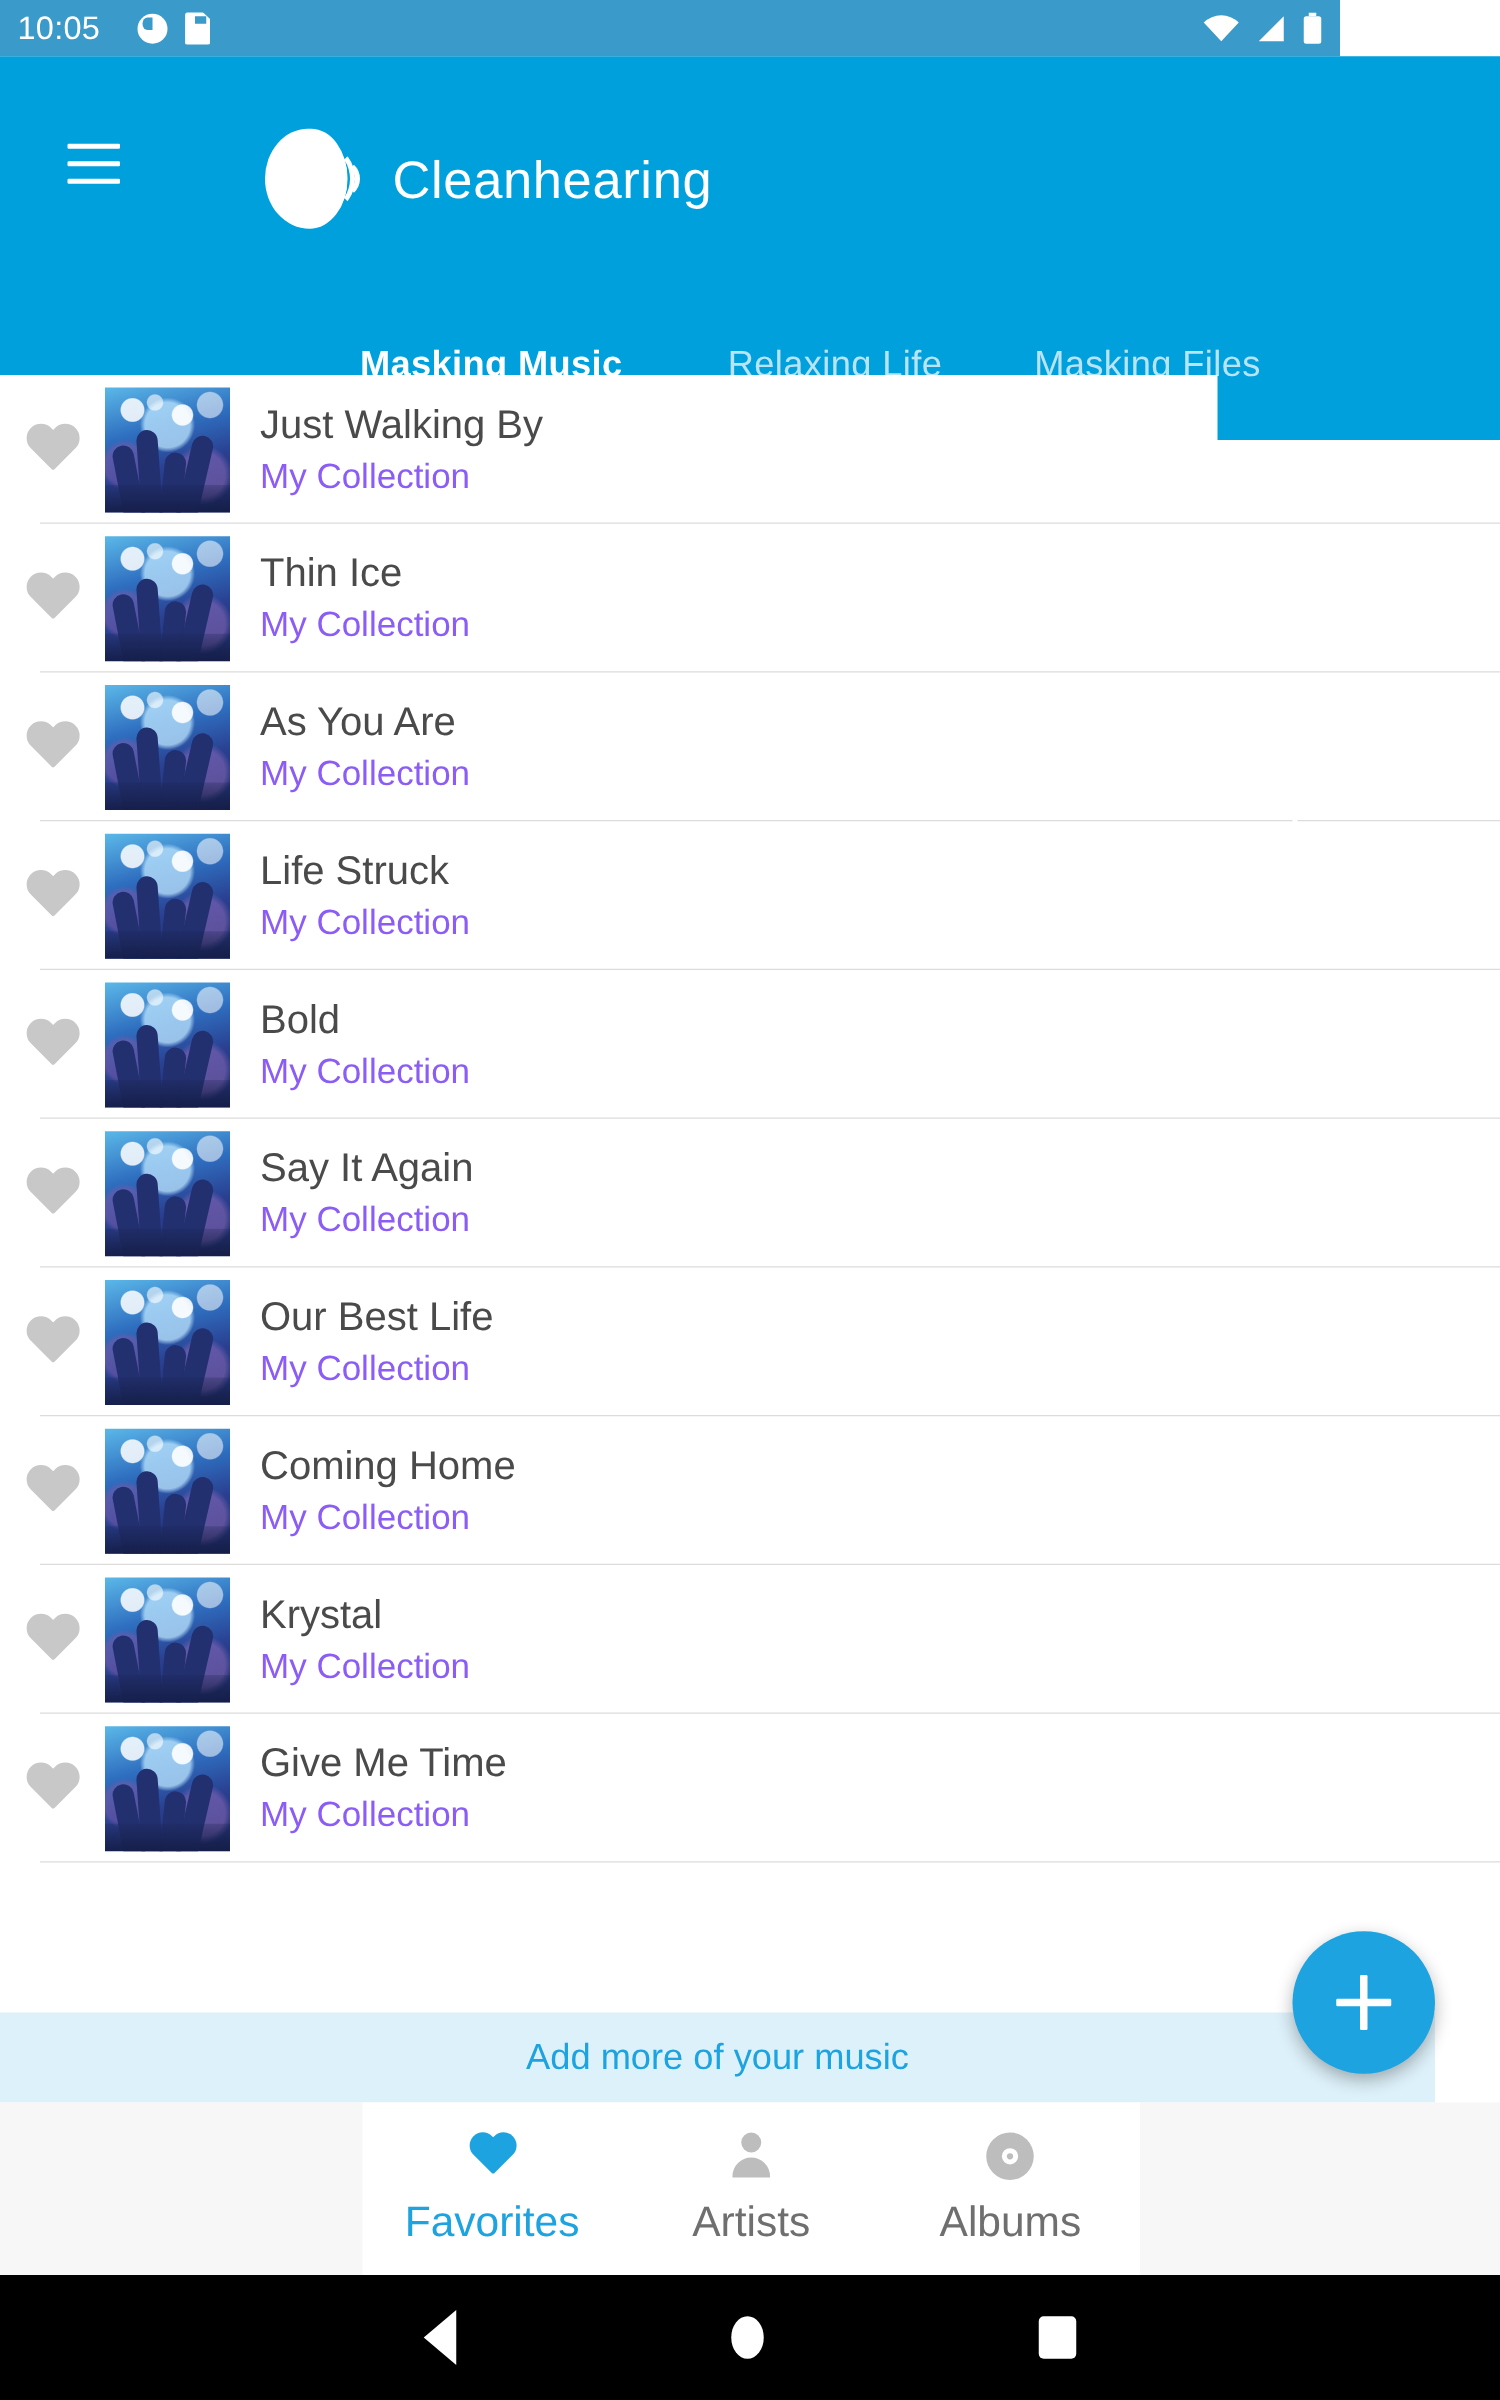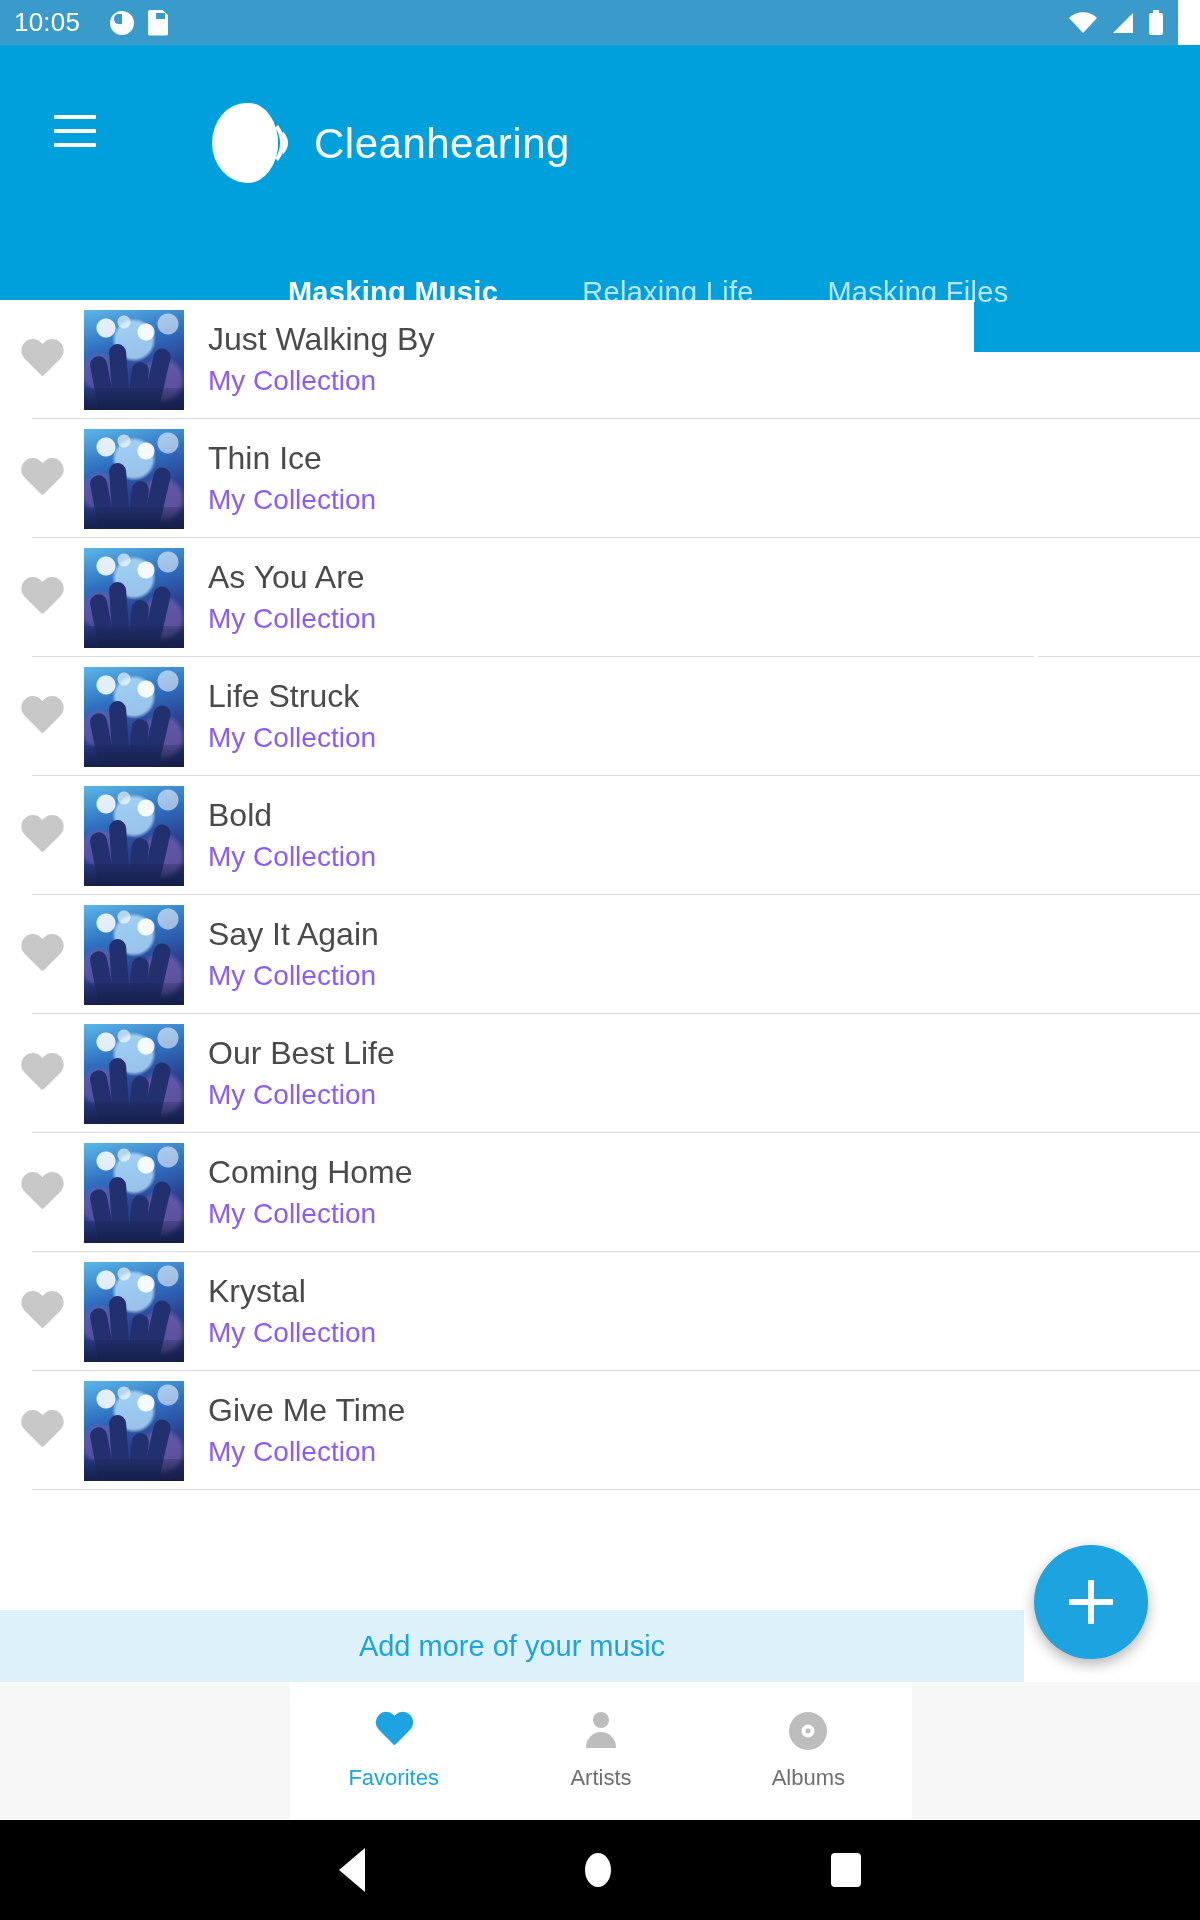--- a/index.html
+++ b/index.html
@@ -6,21 +6,21 @@
   html, body { width:1200px; height:1920px; }
   body {
     font-family:"Liberation Sans", sans-serif;
     background:#ffffff;
     overflow:hidden;
   }
   .phone { position:relative; width:1200px; height:1920px; background:#ffffff; }
 
   
   .statusbar {
-    position:absolute; top:0; left:0; width:1178px; height:45px;
+    position:absolute; top:0; left:0; width:1072px; height:45px;
     background:#3a9ac9; color:#ffffff;
     display:flex; align-items:center; padding:0 14px;
   }
   .sb-clock { font-size:26px; letter-spacing:.2px; margin-right:16px; }
   .sb-left { display:flex; align-items:center; gap:14px; }
   .sb-right { margin-left:auto; display:flex; align-items:center; gap:12px; }
 
   .ic-clockcirc { width:24px; height:24px; border-radius:50%; background:#fff; position:relative; }
   .ic-clockcirc::after{ content:""; position:absolute; left:4px; top:3px; width:8px; height:10px;
       background:#3a9ac9; border-radius:50% 0 0 50%; }
@@ -114,21 +114,21 @@
     position:absolute; left:0; bottom:0; width:100%; height:22px;
     background:linear-gradient(180deg, rgba(25,35,80,.25), rgba(20,28,68,.85));
   }
 
   .meta { margin-left:24px; }
   .title { font-size:32px; color:#4a4a4a; line-height:1.12; }
   .subtitle { font-size:28px; color:#8b5cf6; margin-top:7px; }
 
   
   .banner {
-    position:absolute; left:0; top:1610px; width:1024px; height:72px;
+    position:absolute; left:0; top:1610px; width:1148px; height:72px;
     background:#ddf1fa; display:flex; align-items:center; justify-content:center;
     cursor:pointer;
   }
   .banner span { color:#1ca3e0; font-size:29px; }
 
   
   .fab {
     position:absolute; right:52px; top:1545px; width:114px; height:114px; border-radius:50%;
     background:#1ca3e0; box-shadow:0 5px 14px rgba(0,0,0,.3);
     display:flex; align-items:center; justify-content:center; cursor:pointer; z-index:5;
@@ -145,21 +145,21 @@
     position:absolute; left:0; top:1682px; width:1200px; height:138px; background:#f7f7f7;
   }
   .bottomnav {
     position:absolute; left:290px; top:1682px; width:622px; height:138px; background:#ffffff;
     display:flex; align-items:center;
   }
   .navitem {
     flex:1; display:flex; flex-direction:column; align-items:center; justify-content:center;
     gap:14px; cursor:pointer;
   }
-  .navlabel { font-size:22px; color:#6f6f6f; }
+  .navlabel { font-size:34px; color:#6f6f6f; }
   .navitem.active .navlabel { color:#1ca3e0; }
   .nav-ic { height:40px; display:flex; align-items:center; justify-content:center; }
 
   .ic-heart { width:40px; height:36px; position:relative; }
   .ic-heart::before, .ic-heart::after {
     content:""; position:absolute; top:0; width:21px; height:32px;
     background:#1ca3e0; border-radius:21px 21px 0 0;
   }
   .ic-heart::before { left:20px; transform:rotate(-45deg); transform-origin:0 100%; }
   .ic-heart::after  { left:0;  transform:rotate(45deg);  transform-origin:100% 100%; }

